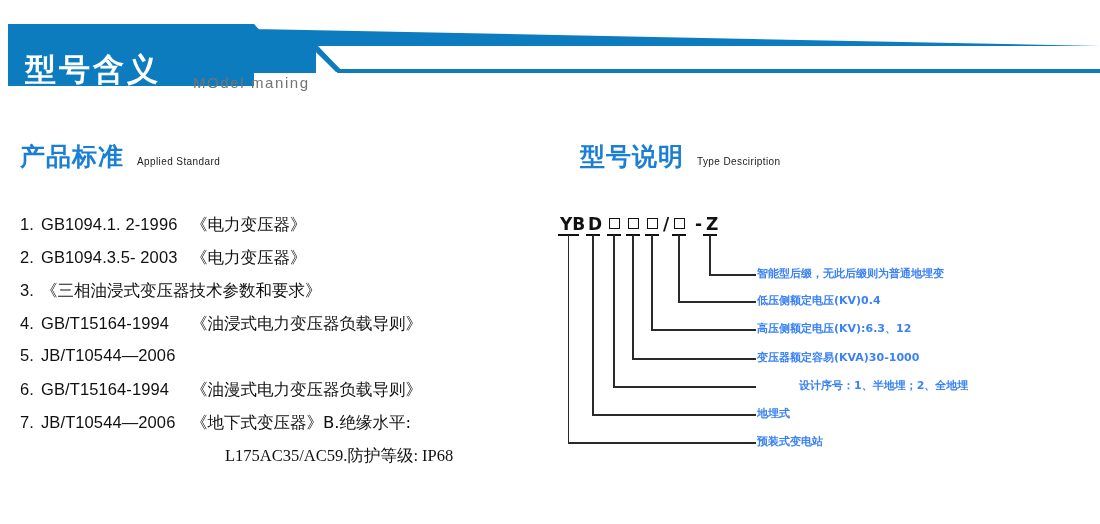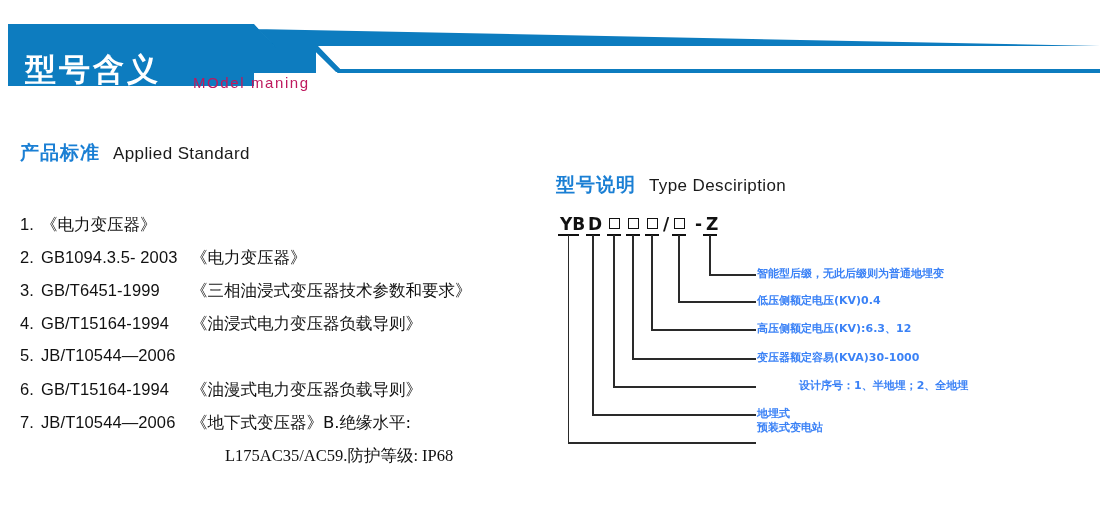--- a/index.html
+++ b/index.html
@@ -15,38 +15,38 @@
   .banner{position:absolute;left:0;top:24px;width:1100px;height:62px;}
   .banner svg{display:block;}
   .banner-cn{
     position:absolute;left:25px;top:30px;
     font-size:31px;font-weight:bold;color:#ffffff;
     letter-spacing:3px;line-height:1;
     font-family:"DejaVu Sans","Liberation Sans",sans-serif;
   }
   .banner-en{
     position:absolute;left:193px;top:50px;
-    font-size:15px;color:#be185d;letter-spacing:1.6px;
+    font-size:15px;color:#737373;letter-spacing:1.6px;
     font-family:"Liberation Sans",sans-serif;
   }
 
   
   .sec-head{position:absolute;white-space:nowrap;}
   .sec-head .cn{
-    font-size:19px;font-weight:bold;color:#1a7fd4;
+    font-size:25px;font-weight:bold;color:#1a7fd4;
     letter-spacing:1px;
     font-family:"DejaVu Sans","Liberation Sans",sans-serif;
   }
   .sec-head .en{
-    font-size:17px;color:#1a1a1a;margin-left:13px;
+    font-size:10px;color:#1a1a1a;margin-left:13px;
     letter-spacing:.4px;
     font-family:"Liberation Sans",sans-serif;
   }
   #head-left{left:20px;top:140px;}
-  #head-right{left:556px;top:140px;margin-top:32px;}
+  #head-right{left:580px;top:140px;}
 
   
   .std-list{position:absolute;left:20px;top:214px;width:530px;}
   .std-row{
     display:flex;align-items:baseline;
     height:33px;font-size:16.5px;color:#111111;
     white-space:nowrap;
   }
   .std-num{width:21px;flex:none;}
   .std-code{width:150px;flex:none;letter-spacing:.1px;}
@@ -105,30 +105,30 @@
     <span class="cn">产品标准</span><span class="en">Applied Standard</span>
   </div>
 
   <div class="sec-head" id="head-right">
     <span class="cn">型号说明</span><span class="en">Type Desciription</span>
   </div>
 
   <div class="std-list">
     <div class="std-row">
       <span class="std-num">1.</span>
+      <span class="std-code">GB1094.1. 2-1996</span>
       <span class="std-name">《电力变压器》</span>
     </div>
     <div class="std-row">
       <span class="std-num">2.</span>
       <span class="std-code">GB1094.3.5- 2003</span>
       <span class="std-name">《电力变压器》</span>
     </div>
     <div class="std-row">
       <span class="std-num">3.</span>
-      <span class="std-code">GB/T6451-1999</span>
       <span class="std-name">《三相油浸式变压器技术参数和要求》</span>
     </div>
     <div class="std-row">
       <span class="std-num">4.</span>
       <span class="std-code">GB/T15164-1994</span>
       <span class="std-name">《油浸式电力变压器负载导则》</span>
     </div>
     <div class="std-row">
       <span class="std-num">5.</span>
       <span class="std-code">JB/T10544—2006</span>
@@ -195,17 +195,17 @@
       </g>
     </svg>
 
     <div class="labels">
       <div class="lbl" style="top:54px;">智能型后缀，无此后缀则为普通地埋变</div>
       <div class="lbl" style="top:81px;">低压侧额定电压(KV)0.4</div>
       <div class="lbl" style="top:109px;">高压侧额定电压(KV):6.3、12</div>
       <div class="lbl" style="top:138px;">变压器额定容易(KVA)30-1000</div>
       <div class="lbl" style="top:166px;margin-left:42px;">设计序号：1、半地埋；2、全地埋</div>
       <div class="lbl" style="top:194px;">地埋式</div>
-      <div class="lbl" style="top:208px;">预装式变电站</div>
+      <div class="lbl" style="top:222px;">预装式变电站</div>
     </div>
   </div>
 
 </div>
 
 </body></html>

